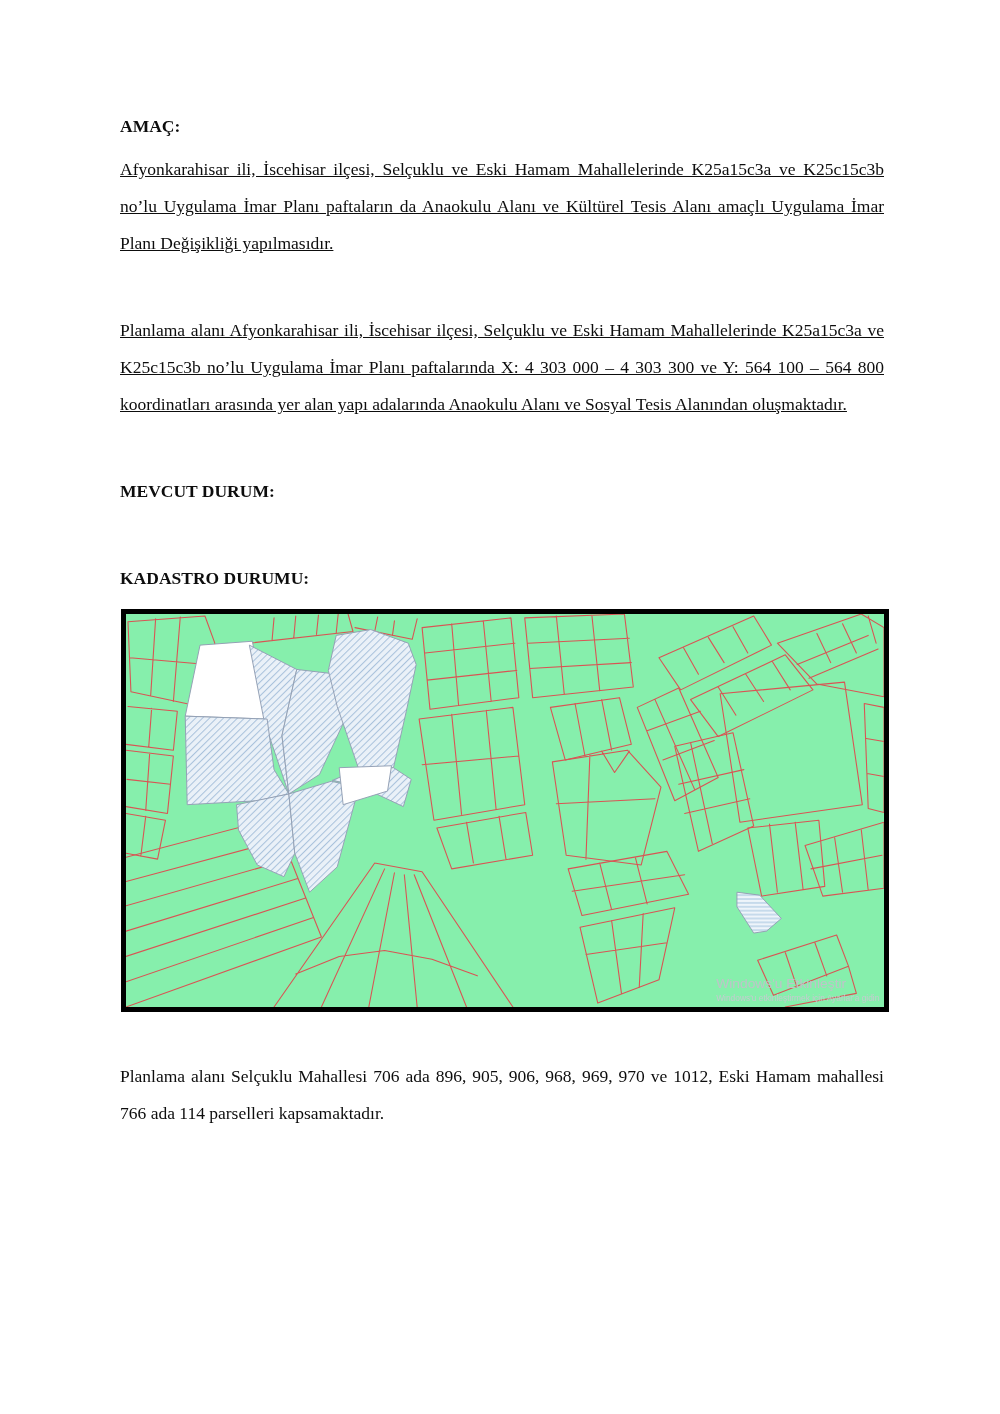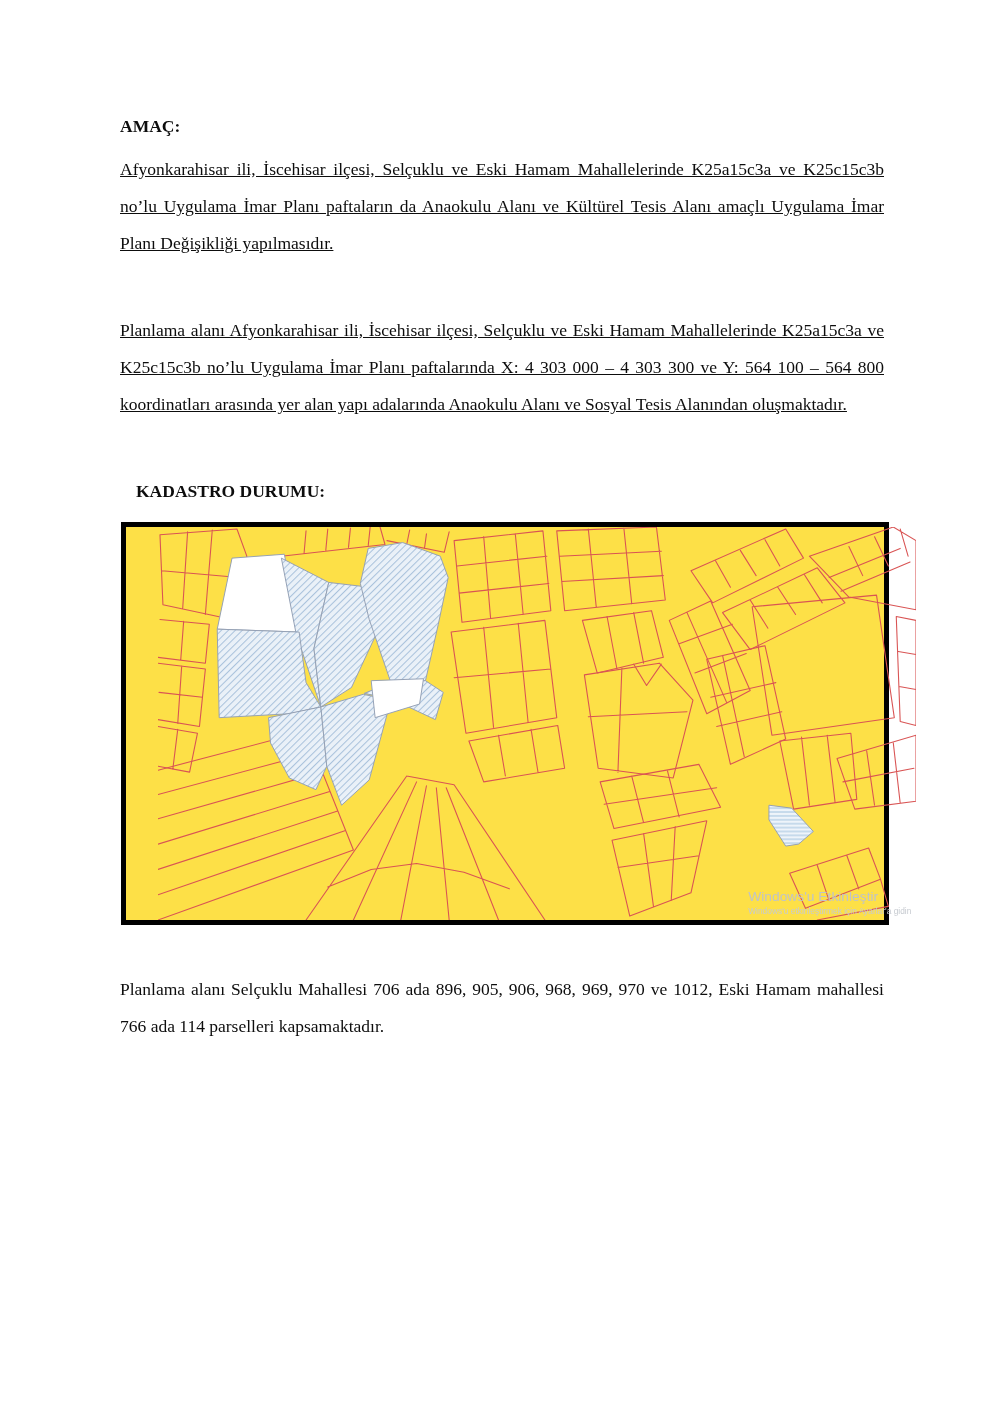--- a/index.html
+++ b/index.html
@@ -21,28 +21,27 @@
     margin:0 0 6px 0;
     line-height:37px;
   }
   .sec p{
     margin:0;
     text-align:justify;
     text-decoration:underline;
   }
   .sec{margin:0 0 50px 0;}
   .sec.map-sec{margin-bottom:0;}
-  .sec.map-sec h2{margin-bottom:12px;margin-left:16px;}
+  .sec.map-sec h2{margin-bottom:12px;}
   .map-frame{
     box-sizing:border-box;
     width:768px;height:403px;
     margin-left:1px;
     border:5px solid #000000;
-    background:#fde047;
-    padding-left:32px;
+    background:#86efac;
   }
   .map-frame svg{display:block;width:758px;height:393px;}
   .closing{margin:46px 0 0 0;text-align:justify;}
   .red-mesh{stroke:#d95454;stroke-width:1.1;fill:none;stroke-linejoin:round;stroke-linecap:round;}
   .gray-parcel{fill:#ffffff;stroke:#93a0b4;stroke-width:1;}
   .blue-parcel{fill:url(#hatchDiag);stroke:#93a0b4;stroke-width:1;stroke-linejoin:round;}
   .blue-parcel-h{fill:url(#hatchHoriz);stroke:#93a0b4;stroke-width:1;stroke-linejoin:round;}
   .wm1{font-family:"Liberation Sans","DejaVu Sans",sans-serif;font-size:14px;fill:#bfc3c9;}
   .wm2{font-family:"Liberation Sans","DejaVu Sans",sans-serif;font-size:8.5px;fill:#c6cad0;}
 </style>
@@ -54,20 +53,21 @@
   <section class="sec">
     <h2>AMAÇ:</h2>
     <p>Afyonkarahisar ili, İscehisar  ilçesi, Selçuklu ve Eski Hamam Mahallelerinde K25a15c3a ve K25c15c3b no’lu Uygulama İmar Planı paftaların da  Anaokulu Alanı ve Kültürel Tesis Alanı amaçlı Uygulama İmar Planı Değişikliği yapılmasıdır.</p>
   </section>
 
   <section class="sec">
     <p>Planlama alanı Afyonkarahisar ili, İscehisar  ilçesi, Selçuklu ve Eski Hamam Mahallelerinde K25a15c3a ve K25c15c3b no’lu  Uygulama İmar Planı paftalarında X: 4 303 000 – 4 303 300 ve Y: 564 100 – 564 800 koordinatları arasında yer alan yapı adalarında Anaokulu Alanı ve Sosyal Tesis Alanından  oluşmaktadır.</p>
   </section>
 
   <section class="sec">
+    <h2>MEVCUT DURUM:</h2>
   </section>
 
   <section class="sec map-sec">
     <h2>KADASTRO DURUMU:</h2>
 
     <div class="map-frame">
       <svg viewBox="0 0 768 404" preserveAspectRatio="none" aria-hidden="true">
         <defs>
           <pattern id="hatchDiag" width="5" height="5" patternUnits="userSpaceOnUse" patternTransform="rotate(45)">
             <rect width="5" height="5" fill="#eaf1f8"></rect>

